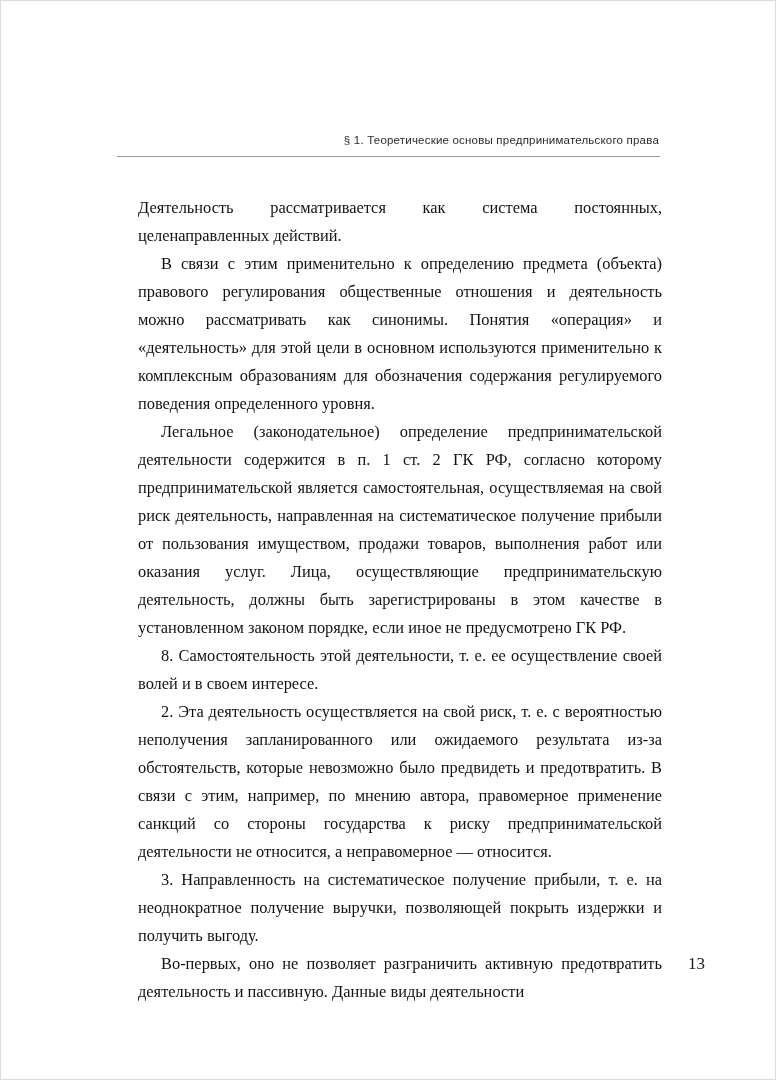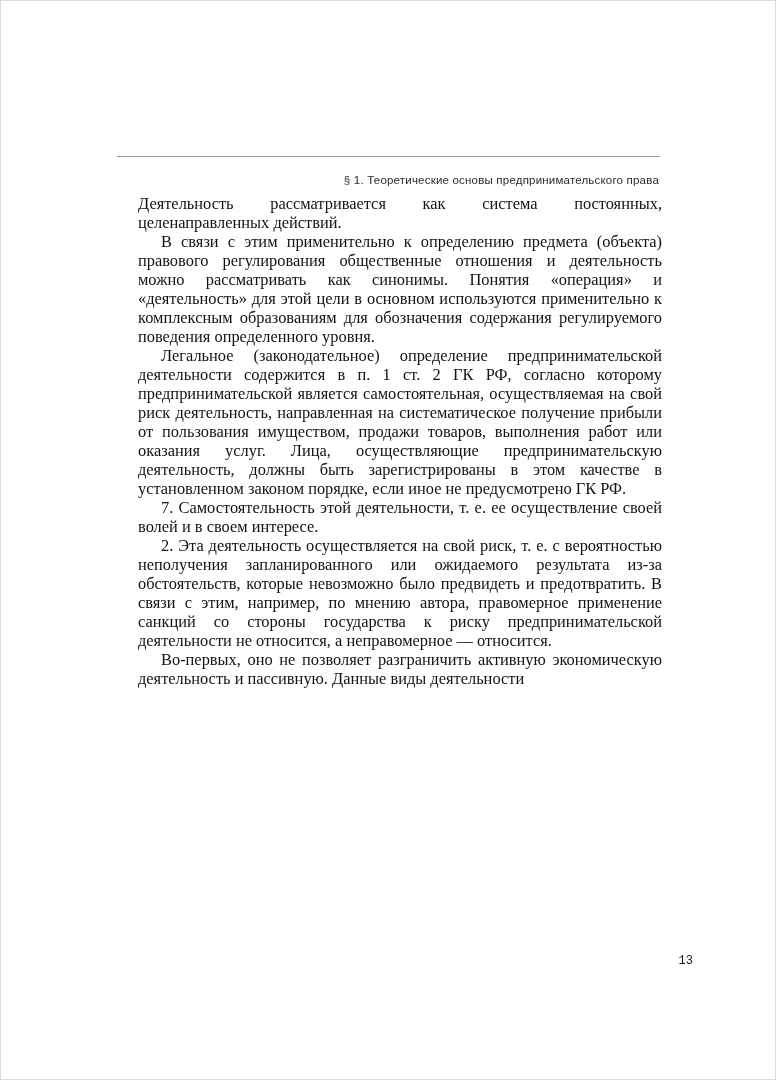--- a/index.html
+++ b/index.html
@@ -22,69 +22,69 @@
     position: absolute;
     top: 133px;
     left: 116px;
     right: 116px;
     text-align: right;
     font-family: "Liberation Sans", sans-serif;
     font-size: 11.5px;
     letter-spacing: 0.2px;
     color: #2b2b2b;
     white-space: nowrap;
-    margin-top: 40px;
   }
   .head-rule {
     position: absolute;
     top: 155px;
     left: 116px;
     right: 115px;
     height: 0;
     margin: 0;
     border: none;
     border-top: 1px solid #9a9a9a;
   }
   .body-text {
     position: absolute;
     top: 193px;
     left: 137px;
     width: 524px;
     font-size: 16.4px;
-    line-height: 19px;
+    line-height: 28px;
     text-align: justify;
     color: #121212;
   }
   .body-text p {
     margin: 0;
     padding: 0;
     text-indent: 23px;
   }
   .body-text p:first-child {
     text-indent: 0;
   }
   .page-number {
     position: absolute;
     top: 953px;
-    right: 82px;
-    font-family: Liberation Mono, monospace;
-    font-size: 12px;
+    right: 70px;
+    font-family: Liberation Serif, serif;
+    font-size: 17px;
     color: #1a1a1a;
   }
 </style>
 </head>
 <body>
 
 <div class="page">
   <div class="running-head">§ 1. Теоретические основы предпринимательского права</div>
   <hr class="head-rule">
 
   <main class="body-text">
       <p>Деятельность рассматривается как система постоянных, целенаправленных действий.</p>
       <p>В связи с этим применительно к определению предмета (объекта) правового регулирования общественные отношения и деятельность можно рассматривать как синонимы. Понятия «операция» и «деятельность» для этой цели в основном используются применительно к комплексным образованиям для обозначения содержания регулируемого поведения определенного уровня.</p>
       <p>Легальное (законодательное) определение предпринимательской деятельности содержится в п. 1 ст. 2 ГК РФ, согласно которому предпринимательской является самостоятельная, осуществляемая на свой риск деятельность, направленная на систематическое получение прибыли от пользования имуществом, продажи товаров, выполнения работ или оказания услуг. Лица, осуществляющие предпринимательскую деятельность, должны быть зарегистрированы в этом качестве в установленном законом порядке, если иное не предусмотрено ГК РФ.</p>
-      <p>7. Самостоятельность этой деятельности, т. е. ее осуществление своей волей и в своем интересе.</p>
+      <p>8. Самостоятельность этой деятельности, т. е. ее осуществление своей волей и в своем интересе.</p>
       <p>2. Эта деятельность осуществляется на свой риск, т. е. с вероятностью неполучения запланированного или ожидаемого результата из-за обстоятельств, которые невозможно было предвидеть и предотвратить. В связи с этим, например, по мнению автора, правомерное применение санкций со стороны государства к риску предпринимательской деятельности не относится, а неправомерное — относится.</p>
-      <p>Во-первых, оно не позволяет разграничить активную экономическую деятельность и пассивную. Данные виды деятельности</p>
+      <p>3. Направленность на систематическое получение прибыли, т. е. на неоднократное получение выручки, позволяющей покрыть издержки и получить выгоду.</p>
+      <p>Во-первых, оно не позволяет разграничить активную предотвратить деятельность и пассивную. Данные виды деятельности</p>
     </main>
 
   <div class="page-number">13</div>
 </div>
 
 </body></html>

